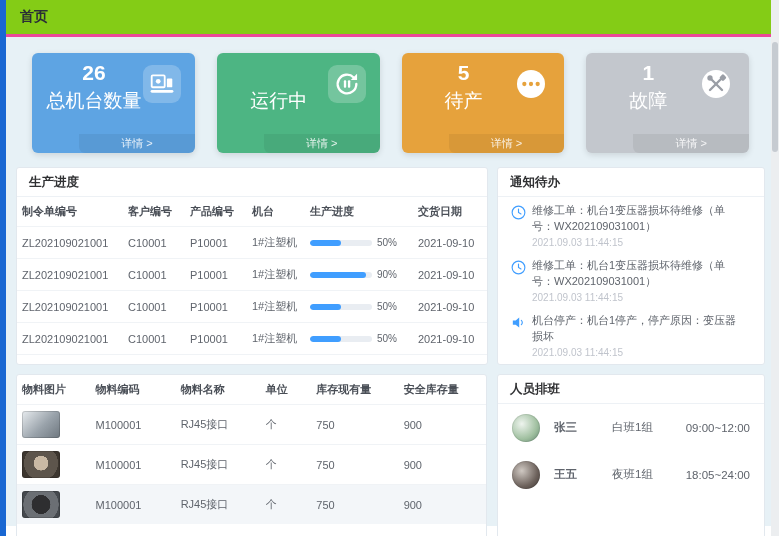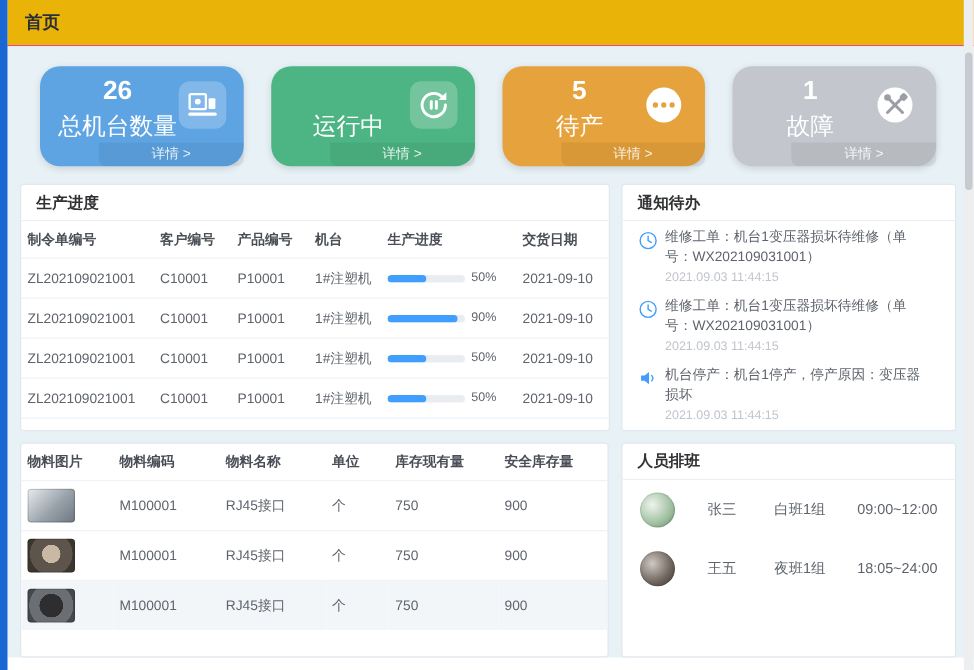--- a/index.html
+++ b/index.html
@@ -5,27 +5,27 @@
   * { box-sizing: border-box; }
   body {
     width: 779px; height: 536px; margin: 0; position: relative; overflow: hidden;
     background: #ffffff;
     font-family: "Liberation Sans", "DejaVu Sans", sans-serif;
   }
   .edge-left { position:absolute; left:0; top:0; bottom:0; width:6px; background:var(--edge-blue,#1967d2); z-index:5; }
   .scrollbar { position:absolute; right:0; top:0; bottom:0; width:8px; background:#eceef0; z-index:6; }
   .scroll-thumb { position:absolute; top:42px; left:1px; width:6px; height:110px; border-radius:3px; background:#c6cbd1; }
 
-  .topbar { margin-left:6px; height:37px; border-bottom:1px solid #ec4899; display:flex; align-items:center; padding-left:14px; background:#eab308; }
+  .topbar { margin-left:6px; height:37px; border-bottom:3px solid #ec4899; display:flex; align-items:center; padding-left:14px; background:#84cc16; }
   .topbar .title { font-size:14px; font-weight:bold; color:#2b2f36; }
 
   .content { margin-left:6px; height:489px; background:var(--page-bg,#e7f1f6); padding:14px 14px 0 10px; }
 
   .cards { display:flex; gap:22px; margin:2px 16px 14px 16px; }
-  .card { flex:1; height:80px; border-radius:16px; position:relative; color:#fff; box-shadow:0 2px 6px rgba(0,0,0,0.12); }
+  .card { flex:1; height:100px; border-radius:6px; position:relative; color:#fff; box-shadow:0 2px 6px rgba(0,0,0,0.12); }
   .card.blue   { background:var(--card-blue,#5ea4e3); }
   .card.green  { background:var(--card-green,#4db583); }
   .card.orange { background:var(--card-orange,#e6a23c); }
   .card.gray   { background:var(--card-gray,#c3c7cd); }
   .card-num   { position:absolute; left:14px; top:8px;  width:96px; text-align:center; font-size:21px; font-weight:bold; }
   .card-label { position:absolute; left:14px; top:35px; width:96px; text-align:center; font-size:19px; }
   .card-icon  { position:absolute; right:14px; top:12px; width:38px; height:38px; border-radius:9px;
                 background:rgba(255,255,255,0.22); display:flex; align-items:center; justify-content:center; }
   .card.orange .card-icon, .card.gray .card-icon { background:transparent; }
   .card-detail { position:absolute; left:0; right:0; bottom:0; height:19px; line-height:19px; text-align:center;
@@ -58,21 +58,21 @@
   .mat-img { width:38px; height:27px; border-radius:3px; box-shadow:inset 0 0 0 1px rgba(0,0,0,0.15); }
   .mi-1 { background:linear-gradient(135deg,#e8ecef,#9aa3ab 55%,#6e777f); }
   .mi-2 { background:radial-gradient(circle at 50% 45%, #c9b9a4 0 30%, #5d554c 31% 70%, #3c362f 71%); }
   .mi-3 { background:radial-gradient(circle at 50% 50%, #2e2e30 0 40%, #6b6f74 41% 75%, #45494e 76%); }
 
   .staff { display:flex; align-items:center; padding:0 14px; height:47px; }
   .avatar { width:28px; height:28px; border-radius:50%; flex:none; box-shadow:inset 0 0 0 1px rgba(0,0,0,0.08); }
   .av1 { background:radial-gradient(circle at 35% 35%, #eef4ee, #9fbf9f 60%, #5d7f6d); }
   .av2 { background:radial-gradient(circle at 35% 35%, #ffdde4, #f2a0b5 60%, #d97b93); }
   .av3 { background:radial-gradient(circle at 35% 35%, #cfc8c2, #6d625c 60%, #3a322e); }
-  .sname  { margin-left:26px; width:58px; font-size:11.5px; color:#5f646c; }
+  .sname  { margin-left:14px; width:58px; font-size:11.5px; color:#5f646c;font-weight:bold; }
   .sshift { width:72px; font-size:11.5px; color:#5f646c; }
   .stime  { margin-left:auto; font-size:11.5px; color:#5f646c; }
 </style>
 </head>
 <body>
 
 <div class="edge-left"></div>
 
 <div class="topbar">
   <span class="title">首页</span>

